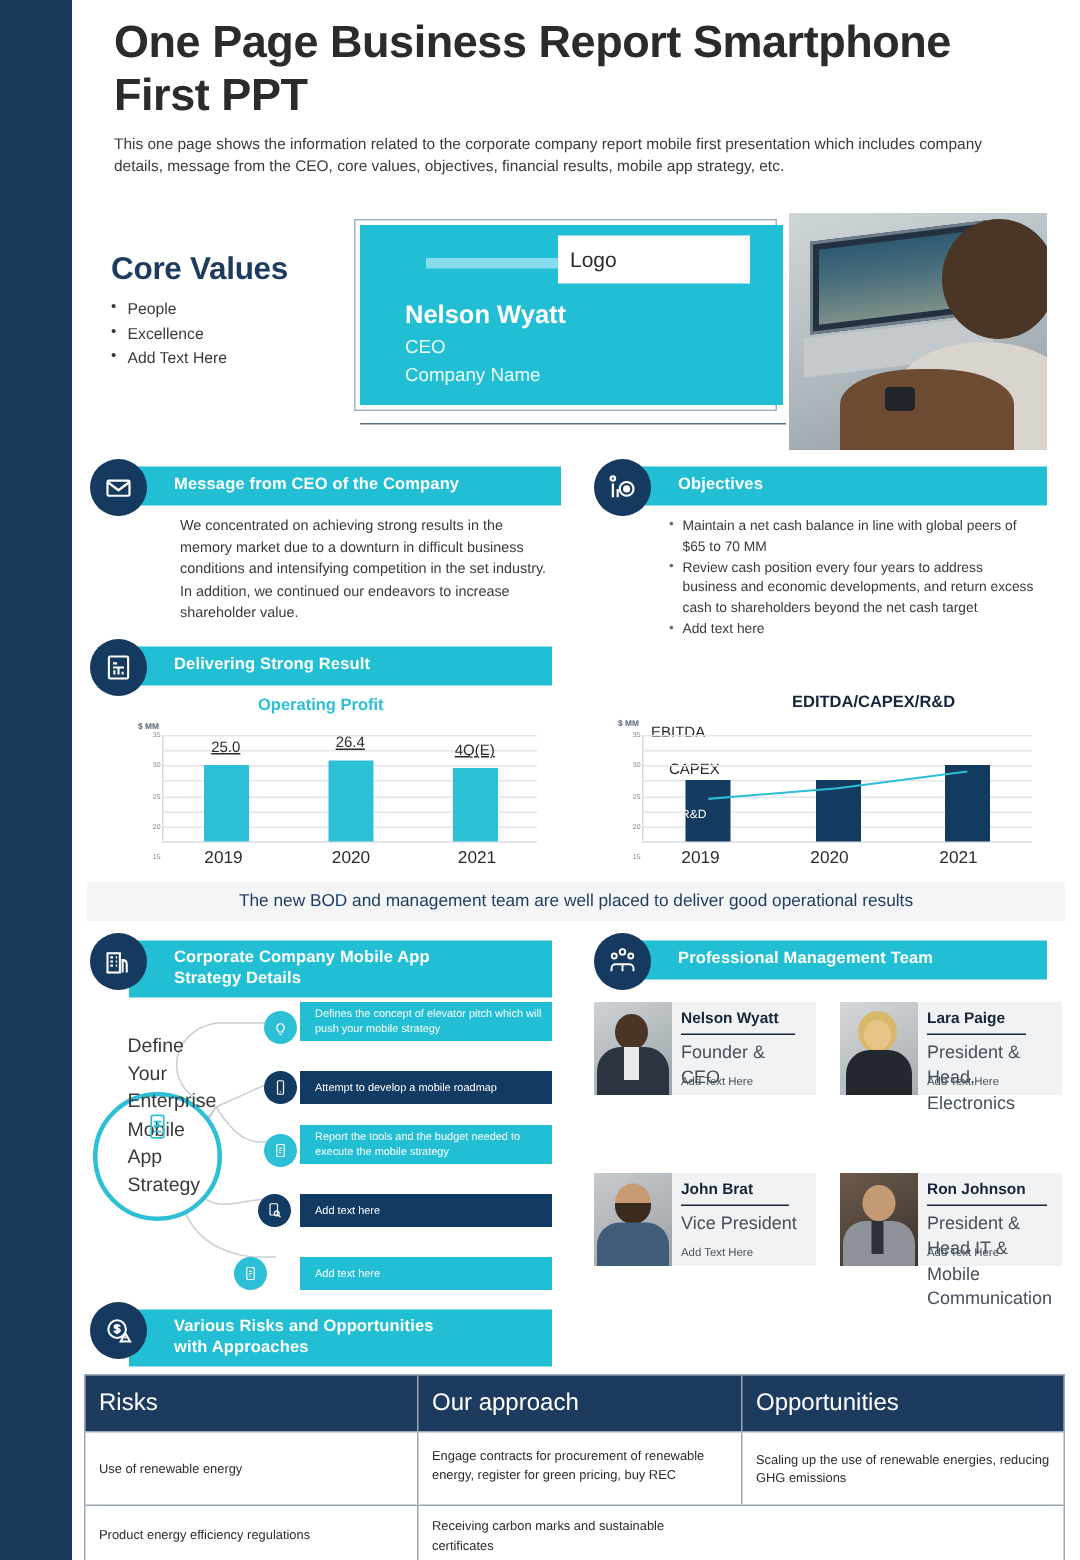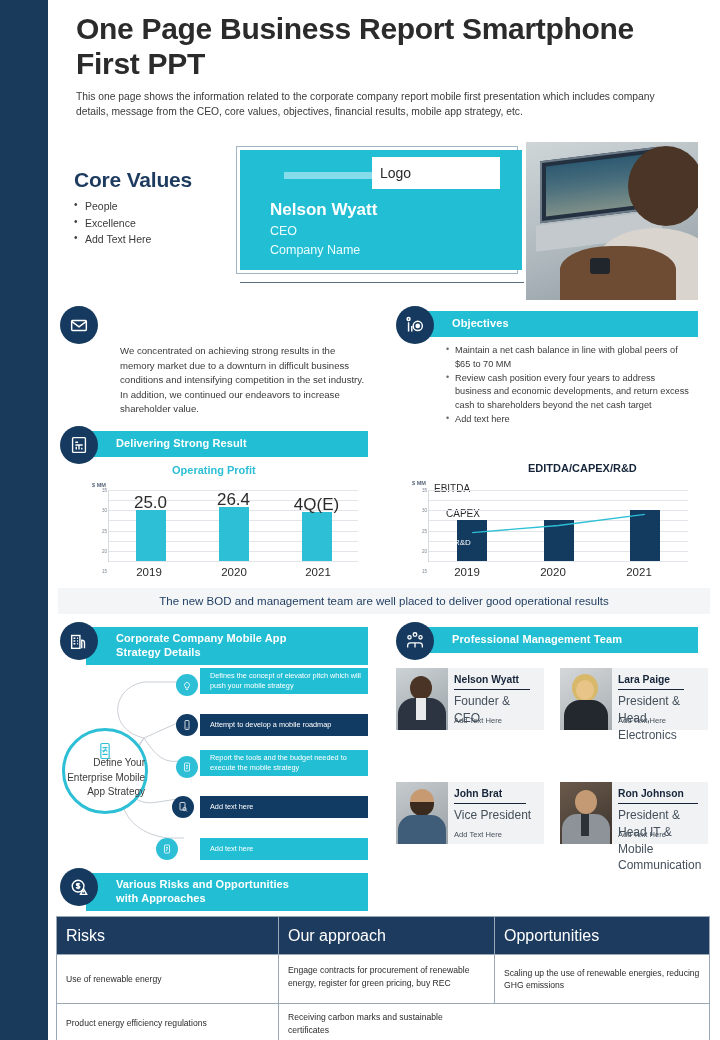--- a/index.html
+++ b/index.html
@@ -108,21 +108,21 @@
 
   
   .chart-title { position: absolute; font-size: 11px; font-weight: 700; }
   .axis-unit { position: absolute; font-size: 5.6px; color: #5a6a7a; font-weight: 700; }
   .plot { position: absolute; }
   .gridline { position: absolute; left: 0; right: 0; height: 1px; background: #e2e6ea; }
   .ytick { position: absolute; right: 100%; margin-right: 2px; font-size: 4.6px; color: #7a8792; transform: translateY(-50%); white-space: nowrap; }
   .bar { position: absolute; bottom: 0; }
   .bar-cy { background: #2dbfd6; }
   .bar-nv { background: #133a5f; }
-  .bar-label { position: absolute; font-size: 17px; color: #2b2b2b; transform: translateX(-50%); white-space: nowrap; }
+  .bar-label { position: absolute; font-size: 10px; color: #2b2b2b; transform: translateX(-50%); white-space: nowrap; text-decoration: underline; }
   .xlab { position: absolute; font-size: 11.5px; color: #2b2b2b; transform: translateX(-50%); white-space: nowrap; }
   .ann { position: absolute; font-size: 10px; color: #2b2b2b; white-space: nowrap; }
   .ann-w { color: #ffffff; font-size: 8px; }
 
   .quote-bar {
     position: absolute; left: 10px; top: 588px; width: 652px; height: 26px;
     background: #f3f5f7; display: flex; align-items: center; justify-content: center;
   }
   .quote-bar span { font-size: 11.5px; color: #1d3b5e; }
 
@@ -137,21 +137,21 @@
   }
   .node.cy { background: #2dbfd6; }
   .node.nv { background: #123b63; }
   .node svg { width: 12px; height: 12px; }
   .ring {
     position: absolute; left: 14px; top: 728px; width: 86px; height: 86px;
     border-radius: 50%; border: 3px solid #2dbfd6; background: #fff;
     display: flex; flex-direction: column; align-items: center; justify-content: flex-end;
     padding-bottom: 12px; z-index: 3;
   }
-  .ring-label { font-size: 10px; color: #3a3a3a; text-align: right; line-height: 1.42; }
+  .ring-label { font-size: 13px; color: #3a3a3a; text-align: left; line-height: 1.42; margin-left: 20px; }
   .ring-icon { position: absolute; top: 10px; left: 50%; transform: translateX(-50%); }
 
   
   .tcard { position: absolute; width: 148px; height: 62px; background: #f1f2f3; }
   .tphoto { position: absolute; width: 52px; height: 62px; overflow: hidden; }
   .tname { position: absolute; font-size: 10.3px; font-weight: 700; color: #16253a; white-space: nowrap; }
   .tname-rule { position: absolute; height: 1px; background: #16253a; }
   .trole { position: absolute; font-size: 12px; color: #44505c; line-height: 1.4; }
   .tadd { position: absolute; font-size: 7.6px; color: #44505c; }
 
@@ -205,20 +205,23 @@
         <div class="watch"></div>
     </div>
     <div class="ceo-rule"></div>
 
     <div class="circ-icon" style="left:12px; top:306px;">
       <svg viewBox="0 0 24 24" fill="none" stroke="#ffffff" stroke-width="1.6">
         <rect x="4" y="7" width="16" height="11" rx="1"></rect>
           <path d="M4 8l8 6 8-6"></path>
       </svg>
     </div>
+    <div class="banner" style="left:38px; top:311px; width:288px; padding-left:30px;">
+      <span class="banner-text">Message from CEO of the Company</span>
+    </div>
     <div class="body-text" style="left:72px; top:344px; width:246px;">We concentrated on achieving strong results in the memory market due to a downturn in difficult business conditions and intensifying competition in the set industry. In addition, we continued our endeavors to increase shareholder value.</div>
 
     <div class="circ-icon" style="left:348px; top:306px;">
       <svg viewBox="0 0 24 24" fill="none" stroke="#ffffff" stroke-width="1.6">
         <circle cx="15" cy="13" r="5"></circle>
           <circle cx="15" cy="13" r="1.8" fill="#fff"></circle>
         <path d="M5 19V9M8.5 19v-6"></path>
           <circle cx="5" cy="5.5" r="1.6"></circle>
       </svg>
     </div>

